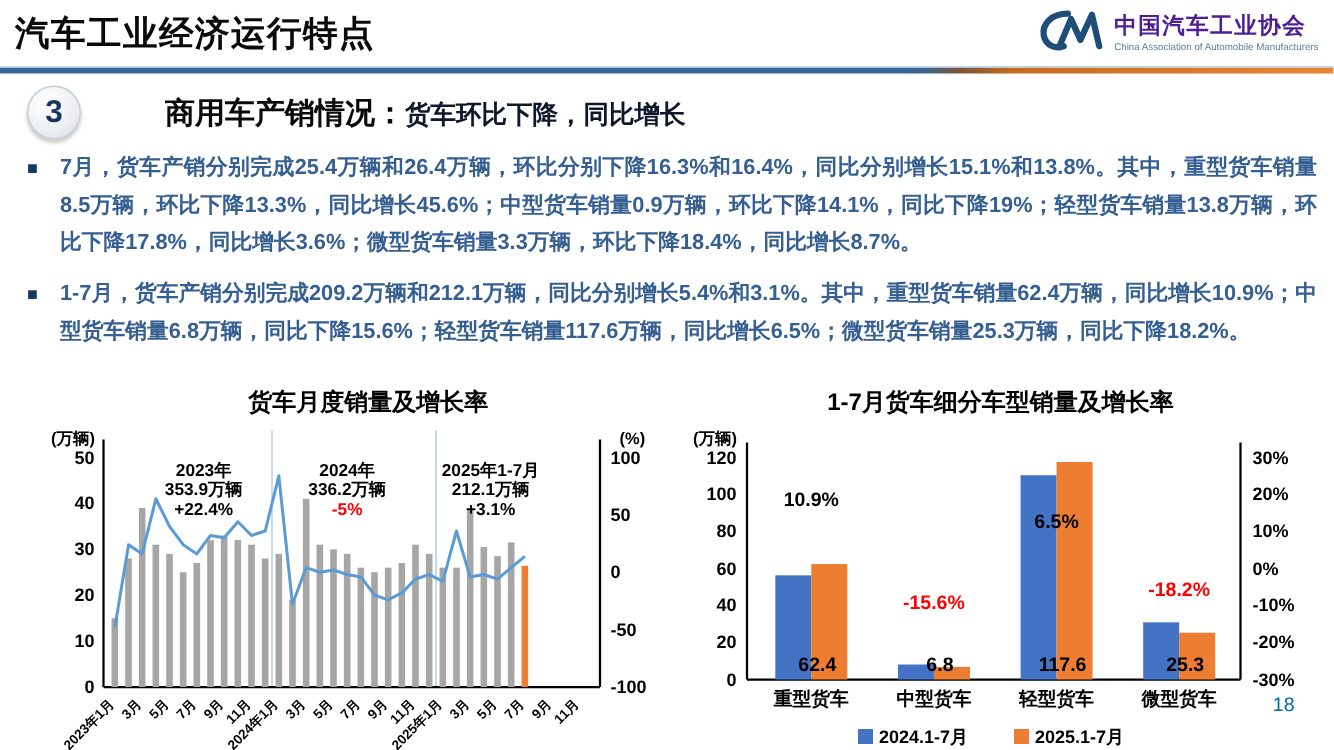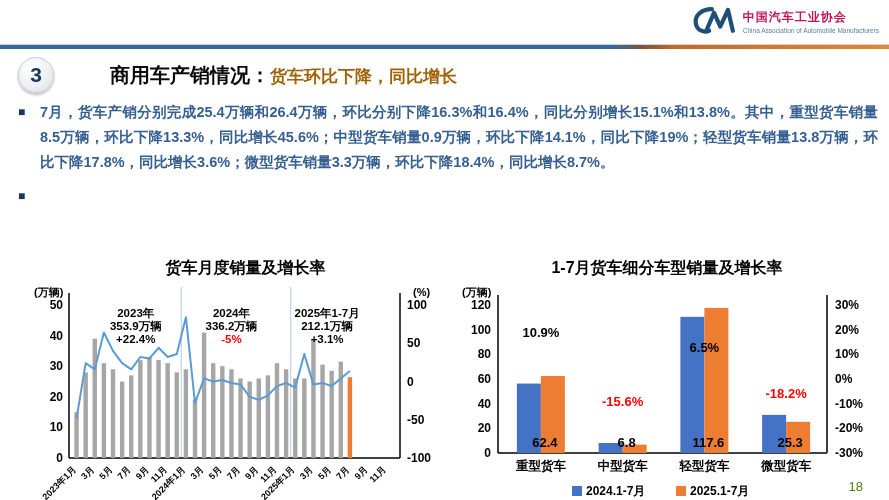--- a/index.html
+++ b/index.html
@@ -10,55 +10,56 @@
     position:relative;
     overflow:hidden;
   }
   .header { position:absolute; left:0; top:0; width:889px; height:42px; }
   .header-title {
     position:absolute; left:10px; top:7px;
     font-size:23px; font-weight:bold; color:#0a0a0a; letter-spacing:1px;
   }
   .logo { position:absolute; right:10px; top:4px; display:flex; align-items:center; gap:6px; }
   .logo-mark { width:46px; height:34px; }
-  .logo-text-cn { font-size:12px; font-weight:bold; color:#be185d; letter-spacing:1px; }
+  .logo-text-cn { font-size:15px; font-weight:bold; color:#4c1d95; letter-spacing:1px; }
   .logo-text-en { font-size:6.5px; color:#5b7ea6; margin-top:1px; }
   .divider {
     position:absolute; left:0; top:44px; width:889px; height:5px;
     border-top:1px solid #BDD7EE;
     background:linear-gradient(90deg,#3A6795 0%,#3A6795 69%,#7a5637 72%,#C96A1E 76%,#E8852F 100%);
   }
   .section-row { position:absolute; left:18px; top:57px; display:flex; align-items:center; gap:12px; }
   .badge {
     width:36px; height:36px; border-radius:50%;
     background:radial-gradient(circle at 35% 30%, #ffffff 0%, #eceff1 60%, #d7dbe0 100%);
     border:1px solid #c7ccd2;
     box-shadow:0 2px 3px rgba(0,0,0,0.25);
     display:flex; align-items:center; justify-content:center;
     font-size:21px; font-weight:bold; color:#17375E;
   }
   .section-title { font-size:20px; font-weight:bold; color:#0a0a0a;margin-left:44px; }
-  .section-subtitle { font-size:17px; font-weight:bold; color:#a16207; }
+  .section-subtitle { font-size:17px; font-weight:bold; color:#0f172a; }
   .bullets { position:absolute; left:18px; top:100px; width:860px; }
   .bullet-item {
     position:relative; padding-left:22px; margin-bottom:9px;
     font-size:14.5px; line-height:25px; font-weight:bold;
     color:#365F91; text-align:justify;
   }
   .bullet-marker { position:absolute; left:0; top:0; font-size:12px; color:#17375E; }
   .charts { position:absolute; left:0px; top:253px; width:843px; height:247px; display:flex; }
   .chart-box-left  { position:absolute; left:28px;  top:0; width:415px; height:247px; }
   .chart-box-right { position:absolute; left:452px; top:0; width:430px; height:247px;text-align:center; }
   svg text { font-family:"Liberation Sans", sans-serif; }
-  .page-number { position:absolute; right:26px; bottom:6px; font-size:13px; color:#4d7c0f; }
+  .page-number { position:absolute; right:26px; bottom:23px; font-size:13px; color:#0369a1; }
 </style>
 </head>
 <body>
 
 <div class="header">
+  <div class="header-title">汽车工业经济运行特点</div>
   <div class="logo">
     <svg class="logo-mark" viewBox="0 0 66 48">
       <path d="M30 7 C14 7 5 17 7 28 C9 38 19 41 26 38" fill="none" stroke="#1F4E79" stroke-width="6" stroke-linecap="round"></path>
       <path d="M22 38 L33 12 L42 32 L53 8 L60 38" fill="none" stroke="#1F4E79" stroke-width="6" stroke-linejoin="round" stroke-linecap="round"></path>
     </svg>
     <div>
       <div class="logo-text-cn">中国汽车工业协会</div>
       <div class="logo-text-en">China Association of Automobile Manufacturers</div>
     </div>
   </div>
@@ -71,21 +72,21 @@
   <div>
     <span class="section-title">商用车产销情况：</span><span class="section-subtitle">货车环比下降，同比增长</span>
   </div>
 </div>
 
 <div class="bullets">
   <div class="bullet-item">
     <span class="bullet-marker">■</span><span>7月，货车产销分别完成25.4万辆和26.4万辆，环比分别下降16.3%和16.4%，同比分别增长15.1%和13.8%。其中，重型货车销量8.5万辆，环比下降13.3%，同比增长45.6%；中型货车销量0.9万辆，环比下降14.1%，同比下降19%；轻型货车销量13.8万辆，环比下降17.8%，同比增长3.6%；微型货车销量3.3万辆，环比下降18.4%，同比增长8.7%。</span>
   </div>
   <div class="bullet-item">
-    <span class="bullet-marker">■</span>
+    <span class="bullet-marker">■</span><span>1-7月，货车产销分别完成209.2万辆和212.1万辆，同比分别增长5.4%和3.1%。其中，重型货车销量62.4万辆，同比增长10.9%；中型货车销量6.8万辆，同比下降15.6%；轻型货车销量117.6万辆，同比增长6.5%；微型货车销量25.3万辆，同比下降18.2%。</span>
   </div>
 </div>
 
 <div class="charts">
   <div class="chart-box-left" id="chart-left"><svg width="415" height="247" viewBox="0 0 415 247">
         <text x="217.5" y="20" text-anchor="middle" font-size="16" font-weight="bold" fill="#000">货车月度销量及增长率</text>
         <text x="6" y="43" font-size="11" font-weight="bold" fill="#000">(万辆)</text>
         <text x="385" y="43" font-size="11" font-weight="bold" fill="#000">(%)</text>
         <line x1="153.33333333333331" y1="34" x2="153.33333333333331" y2="205" stroke="#BDD7EE" stroke-width="1.2"></line>
         <line x1="262.66666666666663" y1="34" x2="262.66666666666663" y2="205" stroke="#BDD7EE" stroke-width="1.2"></line>

